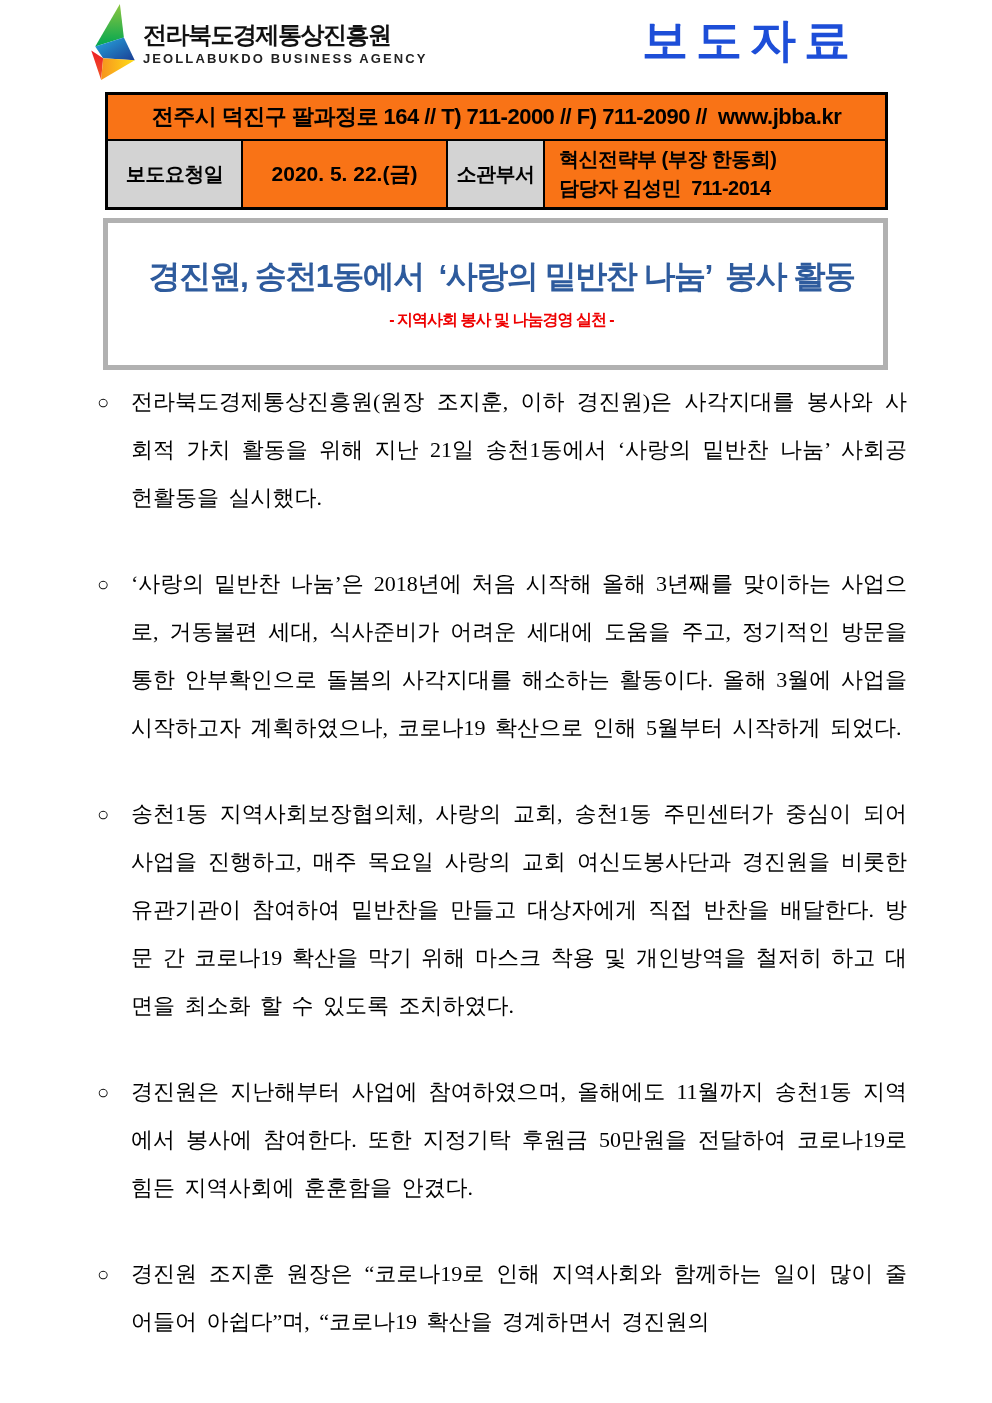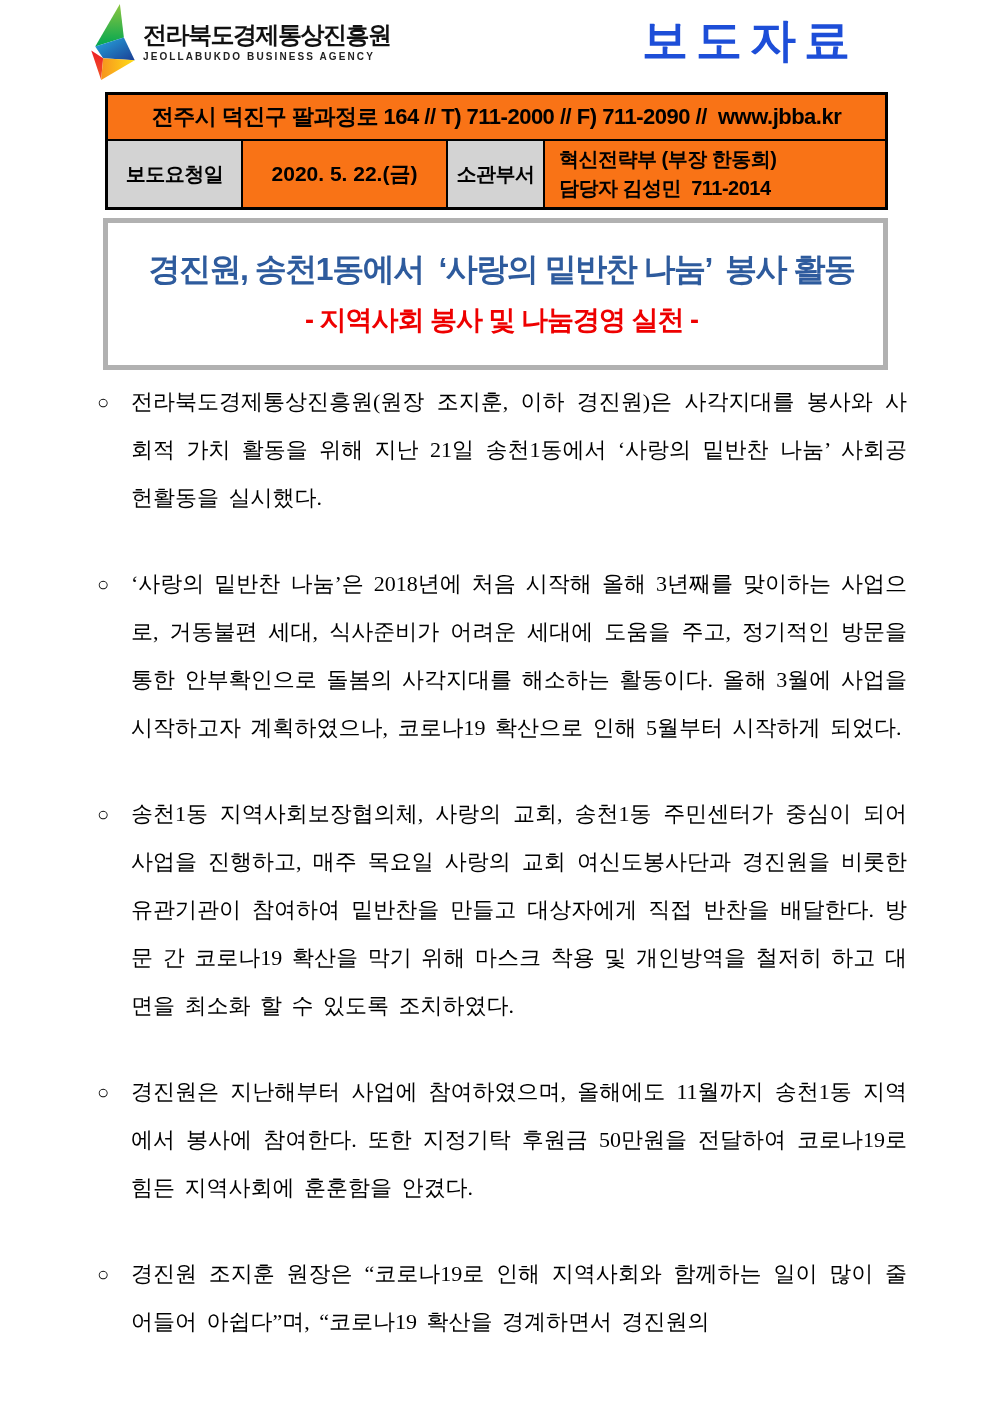--- a/index.html
+++ b/index.html
@@ -24,21 +24,21 @@
     position:absolute;left:88px;top:2px;
     display:flex;align-items:flex-start;
   }
   .logo-mark{width:50px;height:79px;flex:0 0 auto;}
   .logo-text{margin-left:5px;margin-top:20px;}
   .logo-ko{
     font-size:24px;font-weight:bold;letter-spacing:-1.5px;
     color:#111;line-height:1.1;white-space:nowrap;
   }
   .logo-en{
-    font-size:10px;font-weight:bold;letter-spacing:2.1px;
+    font-size:13px;font-weight:bold;letter-spacing:2.1px;
     color:#222;margin-top:3px;white-space:nowrap;
   }
   .doc-type{
     position:absolute;left:600px;top:10px;width:300px;
     text-align:center;
     font-size:46px;font-weight:800;letter-spacing:8px;
     color:#1d4ed8;white-space:nowrap;
   }
 
   
@@ -83,21 +83,21 @@
     background:#fff;
     display:flex;flex-direction:column;align-items:center;justify-content:center;padding-left:12px;
   }
   .headline-title{
     font-size:32px;font-weight:800;letter-spacing:-1.5px;
     color:var(--title-blue);
     white-space:pre;line-height:1.2;
   }
   .headline-sub{
     margin-top:14px;
-    font-size:27px;font-weight:800;letter-spacing:-1px;
+    font-size:16px;font-weight:800;letter-spacing:-1px;
     color:var(--subtitle-red);
     white-space:pre;
   }
 
   
   .body-text{
     position:absolute;left:97px;top:378px;width:810px;
     font-family:"Liberation Serif","DejaVu Serif",serif;
     font-size:22px;line-height:48px;
     color:#000;

